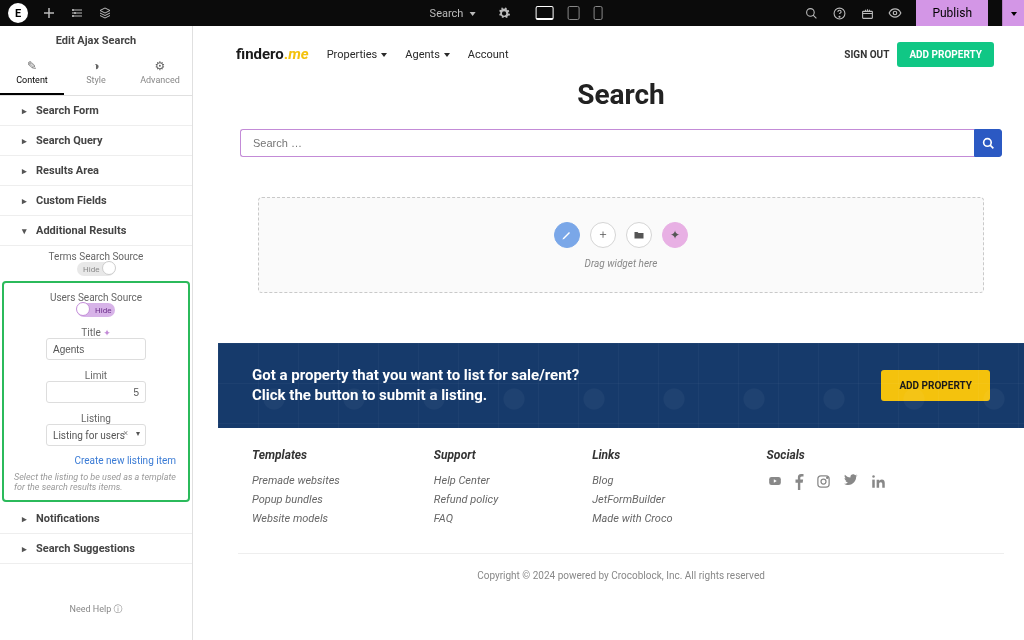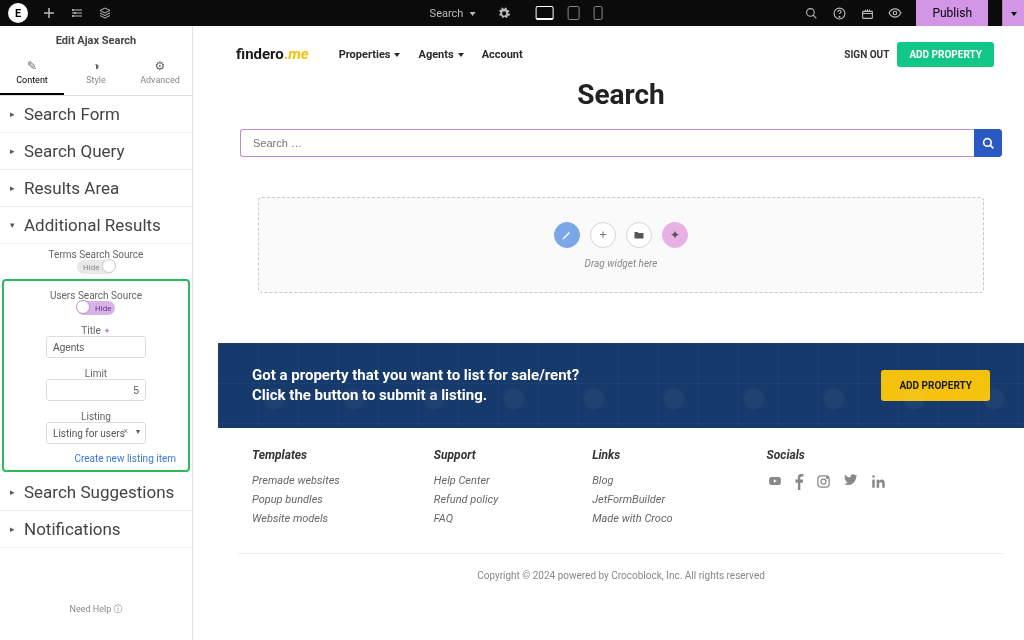--- a/index.html
+++ b/index.html
@@ -23,21 +23,21 @@
 
 
 .sidebar { position: absolute; top: 26px; left: 0; width: 193px; bottom: 0; background: #fff; border-right: 1px solid #e0e0e0; display: flex; flex-direction: column; font-size: 11px; color: #444; }
 .sidebar .title-row { text-align: center; padding: 8px 0 6px; font-size: 11px; font-weight: 700; }
 .tabs { display: flex; border-bottom: 1px solid #e0e0e0; }
 .tabs .tab { flex: 1; text-align: center; padding: 6px 0 8px; color: #888; font-size: 9px; cursor: pointer; }
 .tabs .tab .ticon { font-size: 12px; display: block; margin-bottom: 2px; color: #666; }
 .tabs .tab.active { color: #000; border-bottom: 2px solid #000; }
 
 .acc { border-bottom: 1px solid #eee; }
-.acc .acc-head { display: flex; align-items: center; padding: 8px 10px; font-size: 17px; font-weight: 400; cursor: pointer; }
+.acc .acc-head { display: flex; align-items: center; padding: 8px 10px; font-size: 11px; font-weight: 700; cursor: pointer; margin-left: 12px; }
 .acc .caret { width: 10px; font-size: 9px; color: #555; margin-right: 4px; }
 .acc.open .caret::before { content: "▾"; }
 .acc:not(.open) .caret::before { content: "▸"; }
 
 .field-row { display: flex; align-items: center; justify-content: space-between; padding: 5px 10px; font-size: 10px; color: #666; flex-direction: column; }
 .toggle { position: relative; width: 38px; height: 14px; border-radius: 8px; background: #e8e8e8; font-size: 8px; color: #888; display: flex; align-items: center; cursor: pointer; }
 .toggle .knob { position: absolute; width: 14px; height: 14px; border-radius: 50%; background: #fff; border: 1px solid #ccc; top: -1px; }
 .toggle.off .knob { right: -1px; }
 .toggle.off { padding-left: 6px; }
 .toggle.on { background: #d7b3e8; padding-left: 18px; color: #6b2d8a; }
@@ -58,21 +58,21 @@
 .handle { position: absolute; top: 338px; left: 218px; width: 10px; height: 22px; border: 1px solid #ddd; border-left: none; border-radius: 0 4px 4px 0; background: #fff; display: flex; align-items: center; justify-content: center; font-size: 8px; color: #888; cursor: pointer; }
 .edit-pill { position: absolute; top: 341px; left: 228px; font-size: 9px; color: #c9459b; }
 
 
 .preview { position: absolute; top: 26px; left: 218px; right: 0; bottom: 0; background: #fff; overflow: hidden; }
 .nav { display: flex; align-items: center; height: 44px; padding: 12px 30px 0 18px; text-align: center; }
 .brand { font-size: 15px; font-weight: 700; display: flex; align-items: baseline; margin-right: 18px; }
 .brand .b1 { color: #1a1a1a; }
 .brand .b2 { color: #f4c20d; }
 .brand .b3 { color: #f4c20d; font-style: italic; }
-.nav-links { display: flex; gap: 18px; font-size: 11px; font-weight: 700; color: #2a2a2a; margin-left: 12px; }
+.nav-links { display: flex; gap: 18px; font-size: 11px; font-weight: 400; color: #2a2a2a; }
 .nav-links .nl { display: flex; align-items: center; gap: 4px; cursor: pointer; }
 .nav-right { margin-left: auto; display: flex; align-items: center; gap: 8px; }
 .signout { font-size: 10px; font-weight: 700; color: #333; cursor: pointer; }
 .add-btn { background: #10c785; color: #fff; font-size: 10px; font-weight: 700; padding: 7px 12px; border-radius: 3px; cursor: pointer; }
 
 .page-title { text-align: center; font-size: 28px; font-weight: 700; color: #222; margin: 8px 0 18px; }
 
 .search-row { margin: 0 22px; display: flex; }
 .search-input { flex: 1; border: 1px solid #c38bd7; border-right: none; border-radius: 3px 0 0 3px; height: 28px; padding: 0 12px; font-size: 11px; color: #888; }
 .search-btn { width: 28px; height: 28px; background: #2b59c3; border: 1px solid #2b59c3; border-radius: 0 3px 3px 0; color: #fff; display: flex; align-items: center; justify-content: center; cursor: pointer; }
@@ -197,20 +197,26 @@
         <span class="caret"></span>
         <span>Search Query</span>
       </div>
     </div>
   <div class="acc">
       <div class="acc-head">
         <span class="caret"></span>
         <span>Results Area</span>
       </div>
     </div>
+  <div class="acc">
+      <div class="acc-head">
+        <span class="caret"></span>
+        <span>Custom Fields</span>
+      </div>
+    </div>
 
   <div class="acc open">
       <div class="acc-head">
         <span class="caret"></span>
         <span>Additional Results</span>
       </div>
     </div>
 
   <div class="field-row">
     <span>Terms Search Source</span>
@@ -238,32 +244,33 @@
     </div>
     <div class="field-row" style="padding:5px 4px">
       <span>Listing</span>
       <div class="select-wrap">
         <div class="control-input" style="display:flex;align-items:center">Listing for users</div>
         <span class="xmark">×</span>
         <span class="dd">▾</span>
       </div>
     </div>
     <div class="link-right">Create new listing item</div>
-  </div>
-
+    <div class="note">Select the listing to be used as a template for the search results items.</div>
+  </div>
+
+  <div class="acc">
+      <div class="acc-head">
+        <span class="caret"></span>
+        <span>Notifications</span>
+      </div>
+    </div>
   <div class="acc">
       <div class="acc-head">
         <span class="caret"></span>
         <span>Search Suggestions</span>
-      </div>
-    </div>
-  <div class="acc">
-      <div class="acc-head">
-        <span class="caret"></span>
-        <span>Notifications</span>
       </div>
     </div>
 
   <div class="needhelp"><span>Need Help</span> <span>ⓘ</span></div>
 </div>
 
 <div class="handle">‹</div>
 <div class="edit-pill">dit</div>
 
 <div class="preview">

